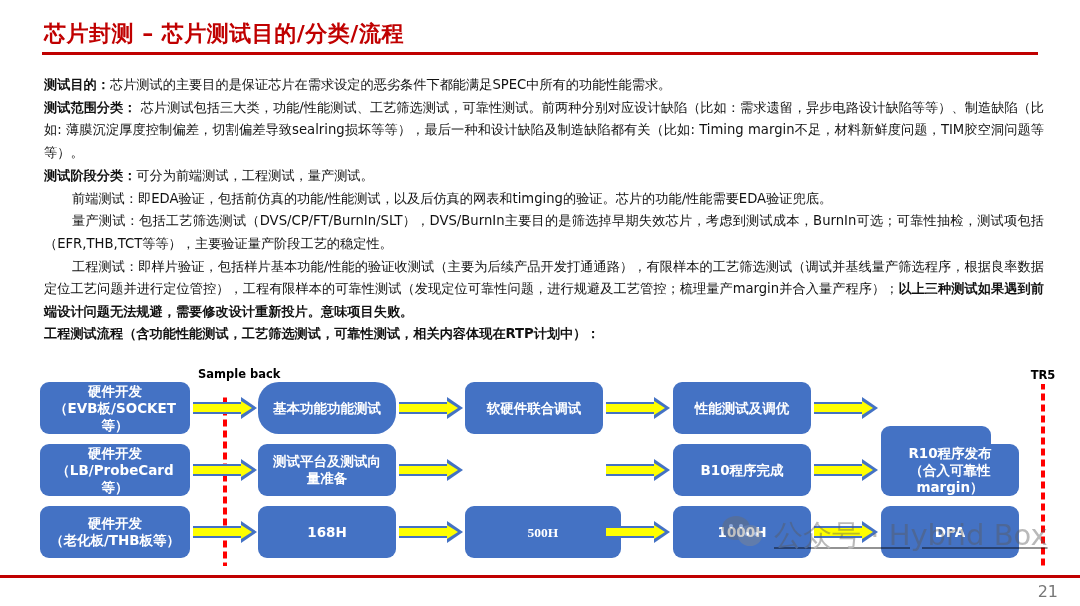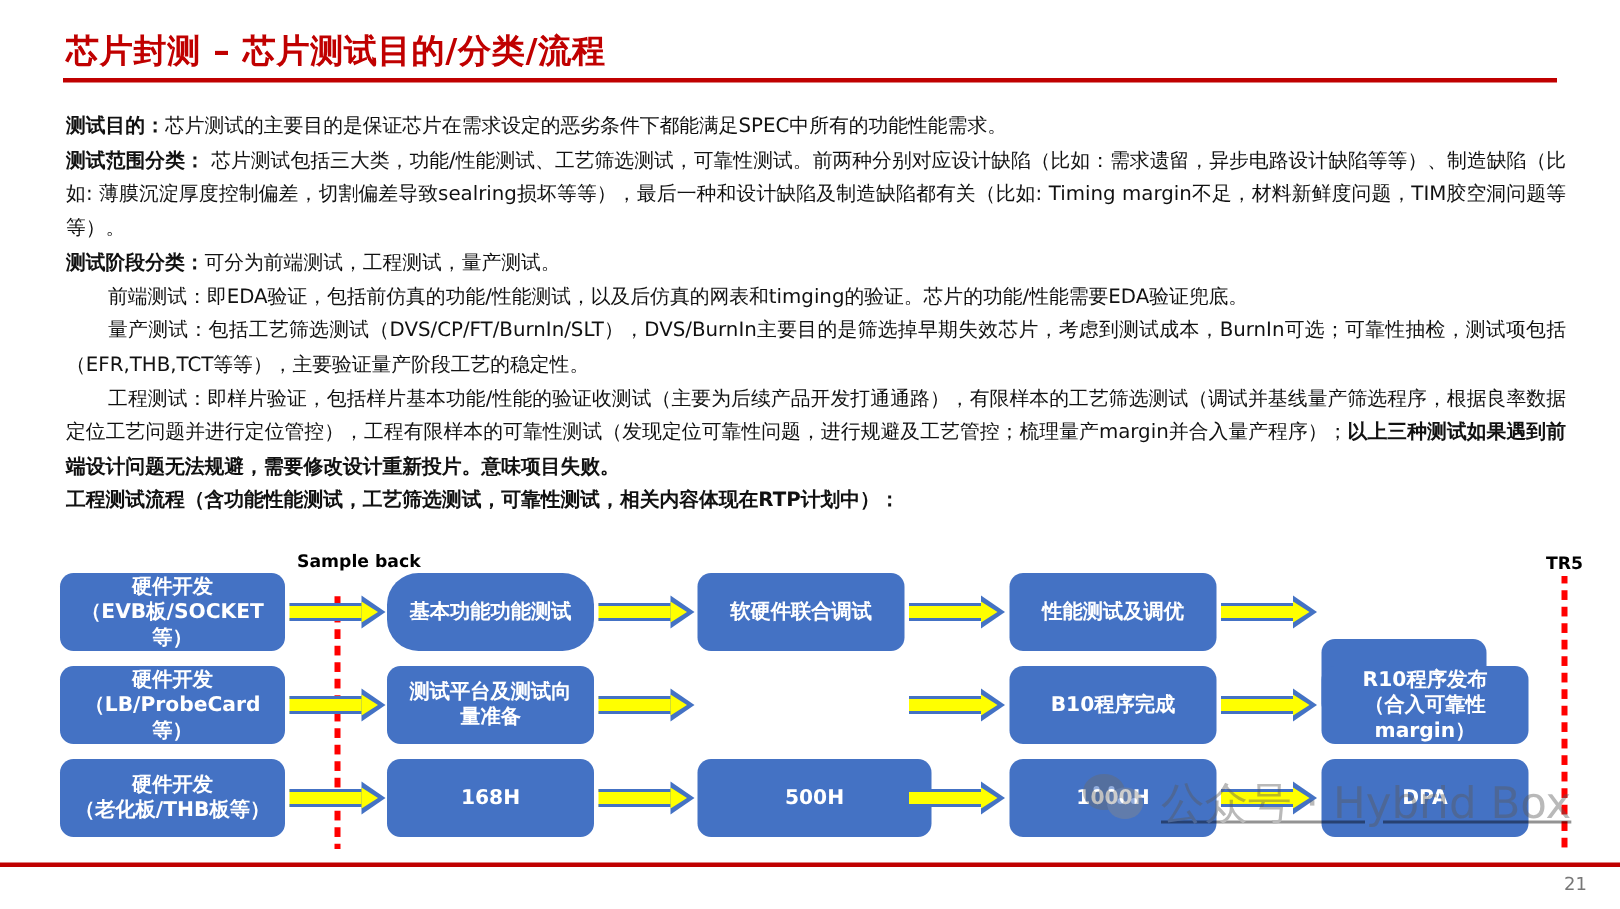--- a/index.html
+++ b/index.html
@@ -86,21 +86,21 @@
     line-height: 13px; text-align: center; white-space: nowrap;
   }
 
   
   .footer-rule {
     position: absolute; left: 0; top: 575px;
     width: 1080px; height: 3px; background: #C00000;
   }
   .page-num {
     position: absolute; right: 22px; top: 582px;
-    font-size: 12px; color: #777;
+    font-size: 16px; color: #777;
   }
 
   
   .watermark {
     position: absolute; left: 722px; top: 516px;
     display: flex; align-items: flex-start; gap: 10px;
     opacity: 0.42; pointer-events: none; text-decoration: underline;
   }
   .watermark .wm-text {
     font-size: 29px; color: #5a5a5a; white-space: nowrap; font-weight: normal;
@@ -267,21 +267,21 @@
       <div>
         <span>168H</span>
         <span class="l2"></span>
       </div>
     </div>
     <div class="arrow" style="left:399px; top:153px; width:64px;">
       <div class="shaft" style="width:50px;"></div>
       <div class="head" style="left:48px;"></div>
       <div class="head-in" style="left:48px;"></div>
     </div>
-    <div class="node" style="left:465px; top:138px; width:156px; height:52px;">
+    <div class="node" style="left:465px; top:138px; width:156px; height:52px;font-family:Liberation Serif, serif;">
       <div>
         <span>500H</span>
         <span class="l2"></span>
       </div>
     </div>
     <div class="arrow" style="left:606px; top:153px; width:64px;">
       <div class="shaft" style="width:50px;"></div>
       <div class="head" style="left:48px;"></div>
       <div class="head-in" style="left:48px;"></div>
     </div>

